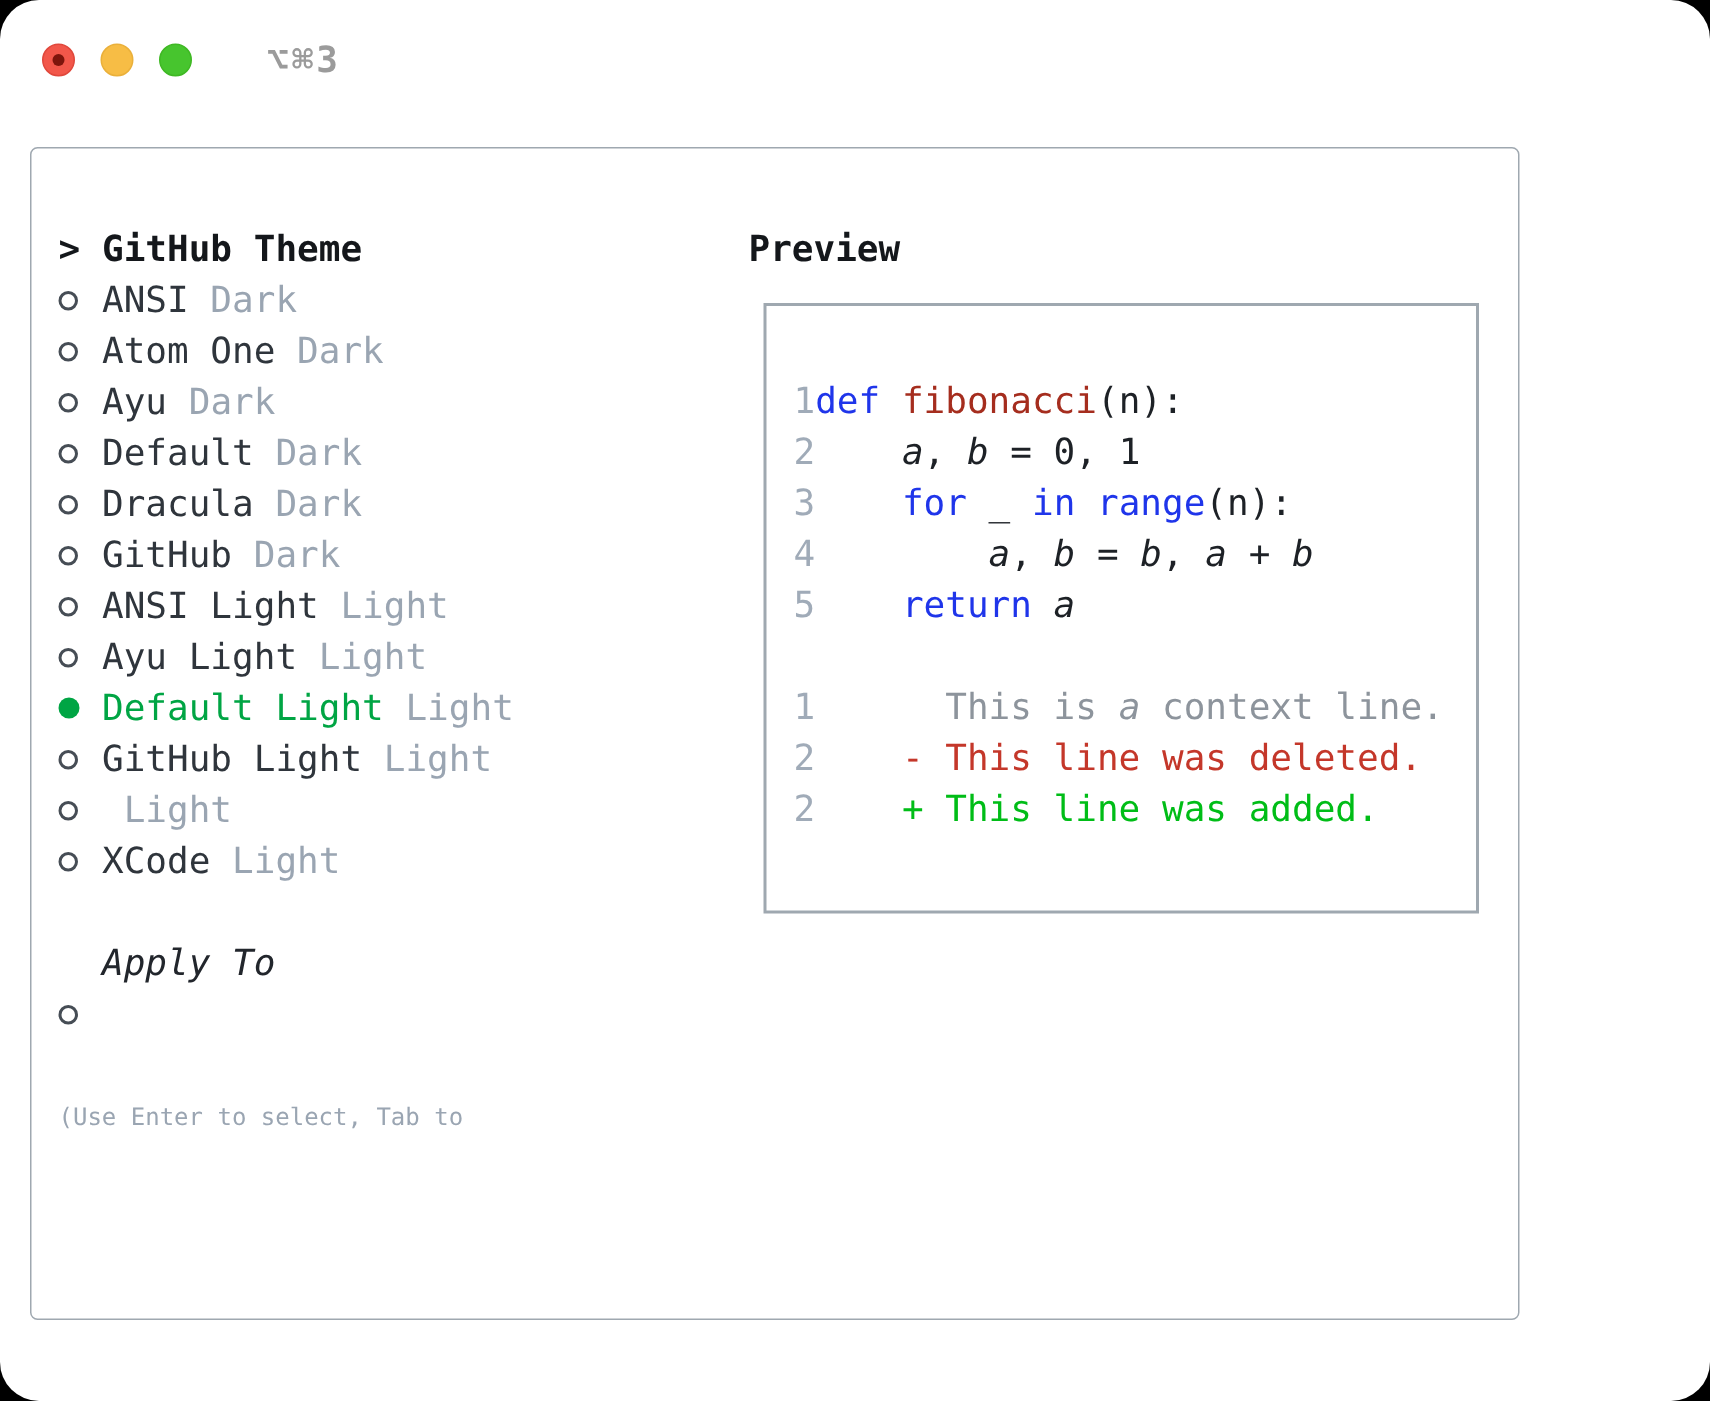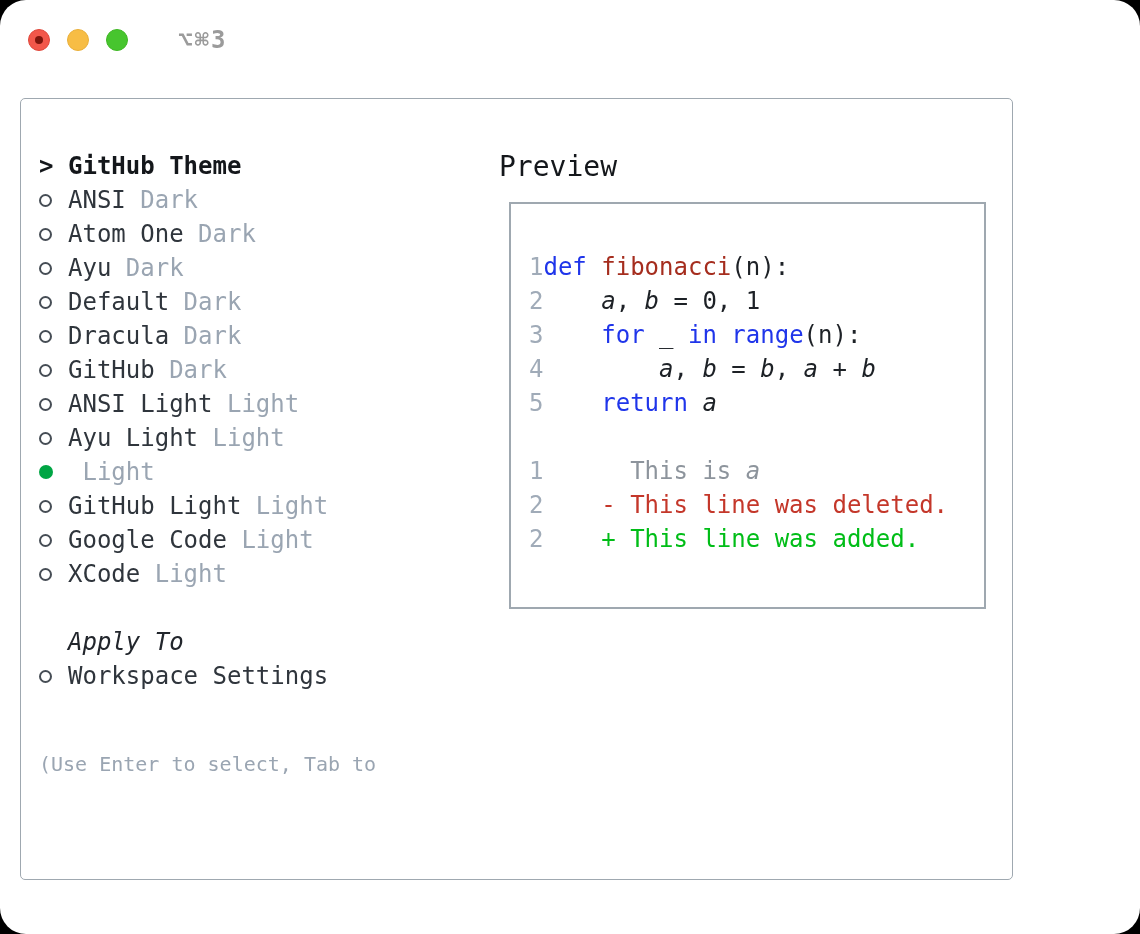--- a/index.html
+++ b/index.html
@@ -29,24 +29,24 @@
   .marker{width:29px;display:flex;align-items:center;flex:none;}
   .prompt{font-weight:bold;color:var(--heading);}
   .radio{width:13px;height:13px;border:2px solid #464d55;border-radius:50%;box-sizing:border-box;}
   .radio.sel{width:14px;height:14px;border:none;background:var(--green);}
   .hdr{font-weight:bold;color:var(--heading);}
   .subhdr{color:#22262c;font-style:italic;}
   .nm{color:var(--text);}
   .nm.selgreen{color:var(--green);}
   .sfx{color:var(--muted);}
   .gap{height:34px;}
-  .helpline{height:34px;display:flex;align-items:center;font-size:20px;color:var(--muted);white-space:pre;margin-top:20px;}
+  .helpline{height:34px;display:flex;align-items:center;font-size:16px;color:var(--muted);white-space:pre;}
   
   .preview-title{position:absolute;left:478px;top:50px;height:34px;display:flex;align-items:center;
-    font-size:28px;font-weight:normal;color:var(--heading);}
+    font-size:24px;font-weight:bold;color:var(--heading);}
   .preview-box{
     position:absolute;left:488px;top:103px;width:477px;height:407px;box-sizing:border-box;
     border:2px solid var(--border);padding:46px 0 0 18px;background:#fff;
   }
   .cl{display:flex;height:34px;align-items:center;font-size:24px;white-space:pre;}
   .ln{color:var(--ln);}
   .kw{color:var(--kw);text-align:center;}
   .fn{color:var(--fn);}
   .id{color:#1d2126;font-style:italic;}
   .pl{color:#1d2126;}
@@ -80,40 +80,40 @@
       </div>
 
     <div class="row"><span class="marker"><span class="radio"></span></span><span class="nm">ANSI</span><span class="sfx"> Dark</span></div>
         <div class="row"><span class="marker"><span class="radio"></span></span><span class="nm">Atom One</span><span class="sfx"> Dark</span></div>
         <div class="row"><span class="marker"><span class="radio"></span></span><span class="nm">Ayu</span><span class="sfx"> Dark</span></div>
         <div class="row"><span class="marker"><span class="radio"></span></span><span class="nm">Default</span><span class="sfx"> Dark</span></div>
         <div class="row"><span class="marker"><span class="radio"></span></span><span class="nm">Dracula</span><span class="sfx"> Dark</span></div>
         <div class="row"><span class="marker"><span class="radio"></span></span><span class="nm">GitHub</span><span class="sfx"> Dark</span></div>
         <div class="row"><span class="marker"><span class="radio"></span></span><span class="nm">ANSI Light</span><span class="sfx"> Light</span></div>
         <div class="row"><span class="marker"><span class="radio"></span></span><span class="nm">Ayu Light</span><span class="sfx"> Light</span></div>
-        <div class="row"><span class="marker"><span class="radio sel"></span></span><span class="sfx"> Light</span></div>
+        <div class="row"><span class="marker"><span class="radio sel"></span></span><span class="nm selgreen">Default Light</span><span class="sfx"> Light</span></div>
         <div class="row"><span class="marker"><span class="radio"></span></span><span class="nm">GitHub Light</span><span class="sfx"> Light</span></div>
-        <div class="row"><span class="marker"><span class="radio"></span></span><span class="nm">Google Code</span><span class="sfx"> Light</span></div>
+        <div class="row"><span class="marker"><span class="radio"></span></span><span class="sfx"> Light</span></div>
         <div class="row"><span class="marker"><span class="radio"></span></span><span class="nm">XCode</span><span class="sfx"> Light</span></div>
         <div class="gap"></div>
         <div class="row"><span class="marker"></span><span class="subhdr">Apply To</span></div>
-        <div class="row"><span class="marker"><span class="radio"></span></span><span class="nm">Workspace Settings</span></div>
+        <div class="row"><span class="marker"><span class="radio"></span></span></div>
         <div class="gap"></div>
         <div class="helpline">(Use Enter to select, Tab to</div>
       </div>
 
     <div class="preview-title">Preview</div>
 
     <div class="preview-box" id="preview-box">
 
     <div class="cl"><span class="ln">1</span> <span class="kw">def</span><span class="pl"> </span><span class="fn">fibonacci</span><span class="pl">(n):</span></div>
         <div class="cl"><span class="ln">2</span> <span class="pl">    </span><span class="id">a</span><span class="pl">, </span><span class="id">b</span><span class="pl"> = 0, 1</span></div>
         <div class="cl"><span class="ln">3</span> <span class="pl">    </span><span class="kw">for</span><span class="pl"> _ </span><span class="kw">in</span><span class="pl"> </span><span class="kw">range</span><span class="pl">(n):</span></div>
         <div class="cl"><span class="ln">4</span> <span class="pl">        </span><span class="id">a</span><span class="pl">, </span><span class="id">b</span><span class="pl"> = </span><span class="id">b</span><span class="pl">, </span><span class="id">a</span><span class="pl"> + </span><span class="id">b</span></div>
         <div class="cl"><span class="ln">5</span> <span class="pl">    </span><span class="kw">return</span><span class="pl"> </span><span class="id">a</span></div>
         <div class="cl"></div>
-        <div class="cl"><span class="ln">1</span> <span class="ctx">      This is </span><span class="ctx-i">a</span></div>
+        <div class="cl"><span class="ln">1</span> <span class="ctx">      This is </span><span class="ctx-i">a</span><span class="ctx"> context line.</span></div>
         <div class="cl"><span class="ln">2</span> <span class="del">    - This line was deleted.</span></div>
         <div class="cl"><span class="ln">2</span> <span class="add">    + This line was added.</span></div>
       </div>
 
   </div>
 </div>
 
 </body></html>

